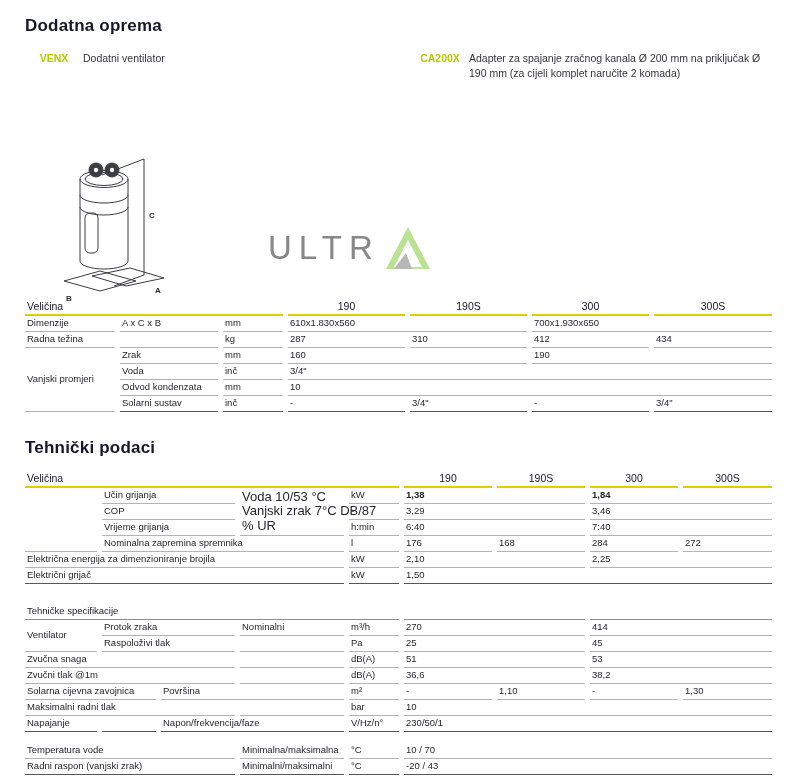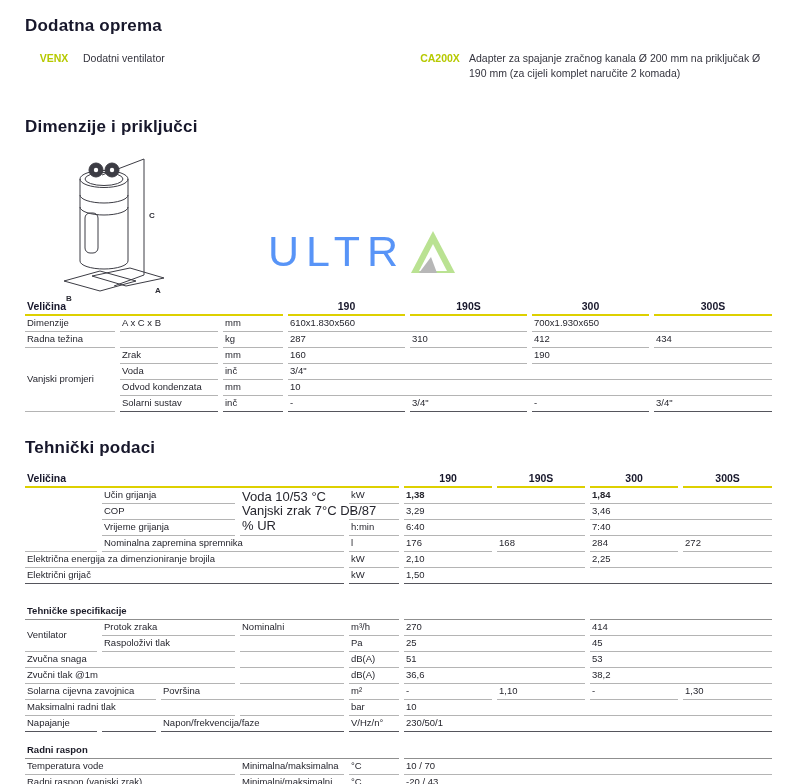--- a/index.html
+++ b/index.html
@@ -15,28 +15,28 @@
   .acc-left{width:386px;flex:none;}
   .acc-right{flex:1;}
   .acc-row{display:flex;margin-bottom:6px;}
   .acc-code{width:58px;flex:none;color:#b6c900;font-weight:bold;text-align:center;}
   .acc-desc{color:#34343e;max-width:330px;}
   
   .figure{position:relative;height:176px;margin-top:30px;}
   .figure h2{position:absolute;left:0;top:0;}
   .drawing{position:absolute;left:33px;top:38px;}
   .logo{position:absolute;left:243px;top:110px;display:flex;align-items:center;opacity:.85;}
-  .logo span{font-size:43px;letter-spacing:7px;color:#3b82f6;font-weight:400;}
+  .logo span{font-size:33px;letter-spacing:7px;color:#737373;font-weight:400;}
   .logo svg{margin:0 2px 0 6px;}
   
   table{border-collapse:separate;border-spacing:5px 0;table-layout:fixed;
         width:757px;margin-left:-5px;font-size:9.5px;color:#26262e;}
   td,th{padding:1px 2px 2px;border-bottom:1px solid #b4b4b4;vertical-align:bottom;
         text-align:left;font-weight:normal;white-space:nowrap;line-height:12px;height:12px;}
-  th{font-weight:bold;font-size:10.5px;border-bottom:2px solid #ddd000;color:#17172b;}
+  th{font-weight:normal;font-size:10.5px;border-bottom:2px solid #ddd000;color:#17172b;}
   th.colh{text-align:center;}
   td.v{}
   td.u{}
   td.nob{border-bottom:none;}
   td.mid{vertical-align:middle;}
   td.b{font-weight:bold;}
   tr.last td{border-bottom:1px solid #55555c;}
   th.gray{border-bottom:1px solid #8f8f8f;font-size:9.5px;color:#1c1c28;}
   td.grayh{border-bottom:1px solid #8f8f8f;}
   .cond div{line-height:14.5px;font-size:13px;}
@@ -60,21 +60,20 @@
   </div>
   <div class="acc-right">
     <div class="acc-row">
       <div class="acc-code">CA200X</div>
       <div class="acc-desc">Adapter za spajanje zračnog kanala Ø 200 mm na priključak Ø 190 mm (za cijeli komplet naručite 2 komada)</div>
     </div>
   </div>
 </div>
 
 <div class="figure">
-  <h2>Dimenzije i priključci</h2>
 
   <svg class="drawing" width="130" height="150" viewBox="0 0 130 150">
     <g stroke="#3c3c44" stroke-width="1" fill="none">
 
       <line x1="86" y1="4" x2="86" y2="120"></line>
       <line x1="86" y1="4" x2="44" y2="20"></line>
       <line x1="86" y1="120" x2="56" y2="131"></line>
 
       <polygon points="6,126 42,116 78,126 42,136"></polygon>
       <polygon points="34,121 72,113 106,123 68,131"></polygon>
@@ -318,24 +317,20 @@
       <col style="width:54px">
       <col style="width:74px">
       <col style="width:104px">
       <col style="width:50px">
     <col style="width:88px">
       <col style="width:88px">
       <col style="width:88px">
       <col style="width:89px">
     </colgroup>
   <tbody>
-      <tr>
-    <th class="gray" colspan="5">Radni raspon</th>
-    <td class="grayh" colspan="4"></td>
-  </tr>
   <tr>
     <td colspan="3">Temperatura vode</td>
     <td>Minimalna/maksimalna</td>
     <td class="u">°C</td>
     <td class="v" colspan="4">10 / 70</td>
   </tr>
   <tr class="last">
     <td colspan="3">Radni raspon (vanjski zrak)</td>
     <td>Minimalni/maksimalni</td>
     <td class="u">°C</td>

